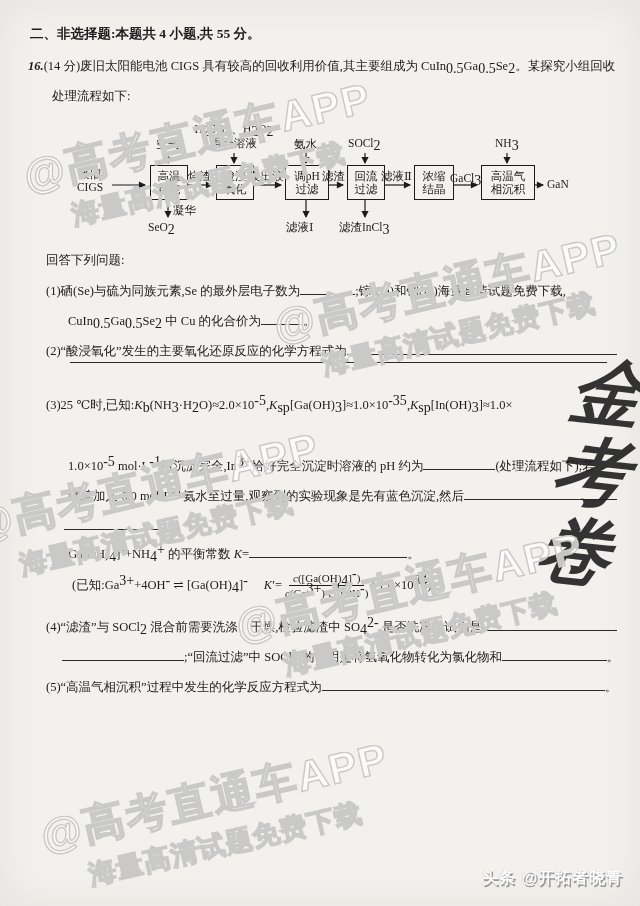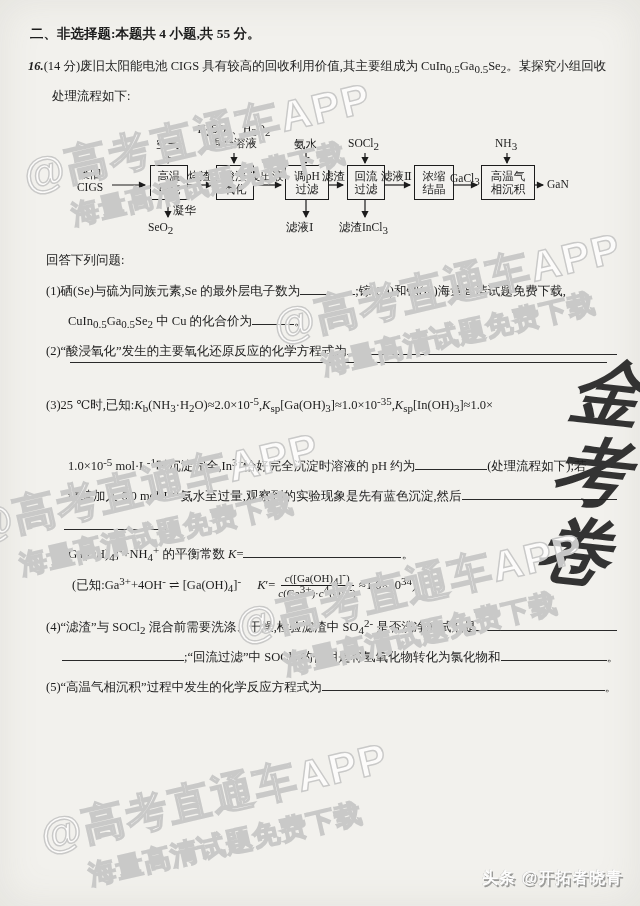--- a/index.html
+++ b/index.html
@@ -3,21 +3,21 @@
 <meta charset="utf-8">
 <style>
   html,body{margin:0;padding:0;background:#888;}
   #page{position:relative;width:640px;height:906px;background:#f2f1ed;overflow:hidden;
         font-family:"Liberation Serif","DejaVu Serif",serif;color:#1c1c1c;
         box-shadow:inset 0 0 40px rgba(120,120,110,.12);}
   .line{position:absolute;white-space:nowrap;font-size:12.5px;line-height:16px;}
   .flexline{position:absolute;display:flex;align-items:baseline;font-size:12.5px;line-height:16px;white-space:nowrap;text-align:right;}
   b.qnum{font-weight:bold;font-style:italic;}
   .hdr{font-size:13.5px;font-weight:bold;}
-  sub,sup{font-size:11px;line-height:0;}
+  sub,sup{font-size:14px;line-height:0;}
   sub{vertical-align:-3px;} sup{vertical-align:4px;}
   .blank{display:inline-block;height:12px;border-bottom:1.2px solid #2a2a2a;vertical-align:baseline;}
   .fill{flex:1 1 auto;height:12px;border-bottom:1.2px solid #2a2a2a;}
   .rule{position:absolute;height:0;border-bottom:1.2px solid #2a2a2a;}
   
   #flow{position:absolute;left:34px;top:118px;width:560px;height:128px;font-size:11.5px;line-height:13px;}
   #flow svg{position:absolute;left:0;top:0;}
   .fbox{position:absolute;top:47px;height:33px;border:1.3px solid #1c1c1c;background:rgba(245,245,242,.4);
         display:flex;flex-direction:column;align-items:center;justify-content:center;text-align:center;}
   .flab{position:absolute;white-space:nowrap;}

